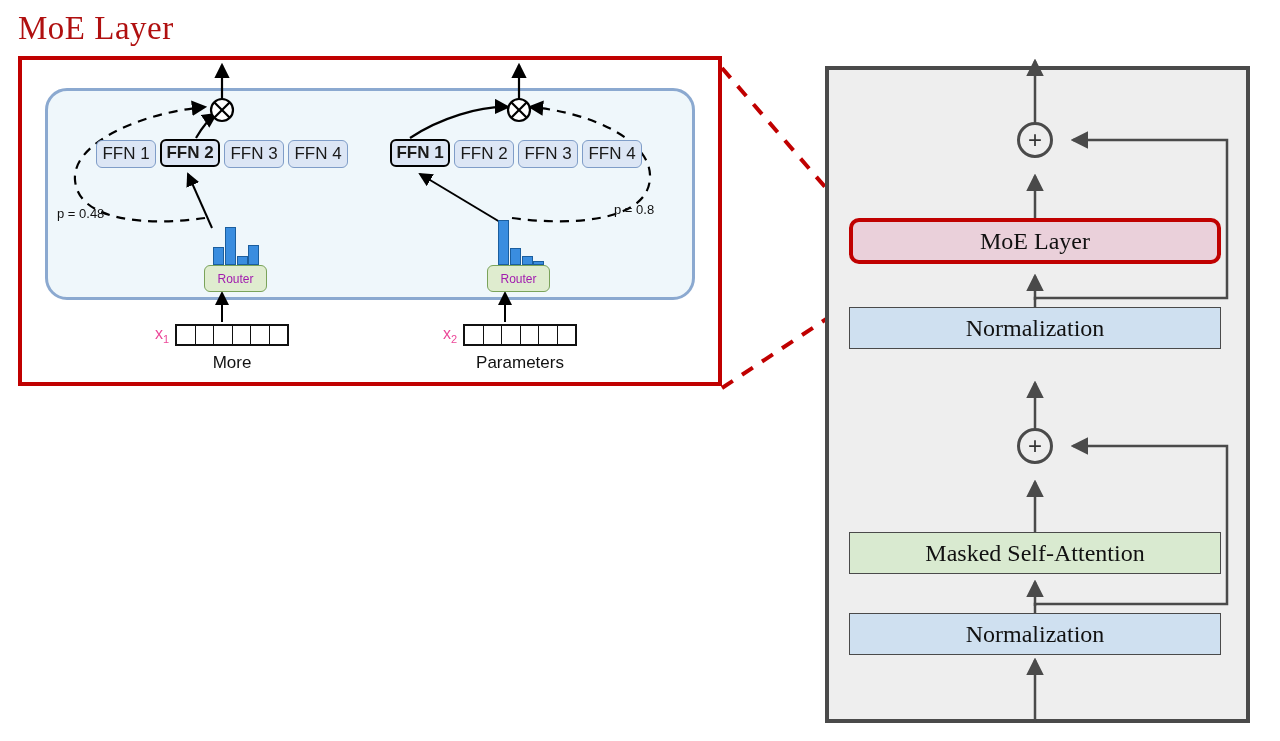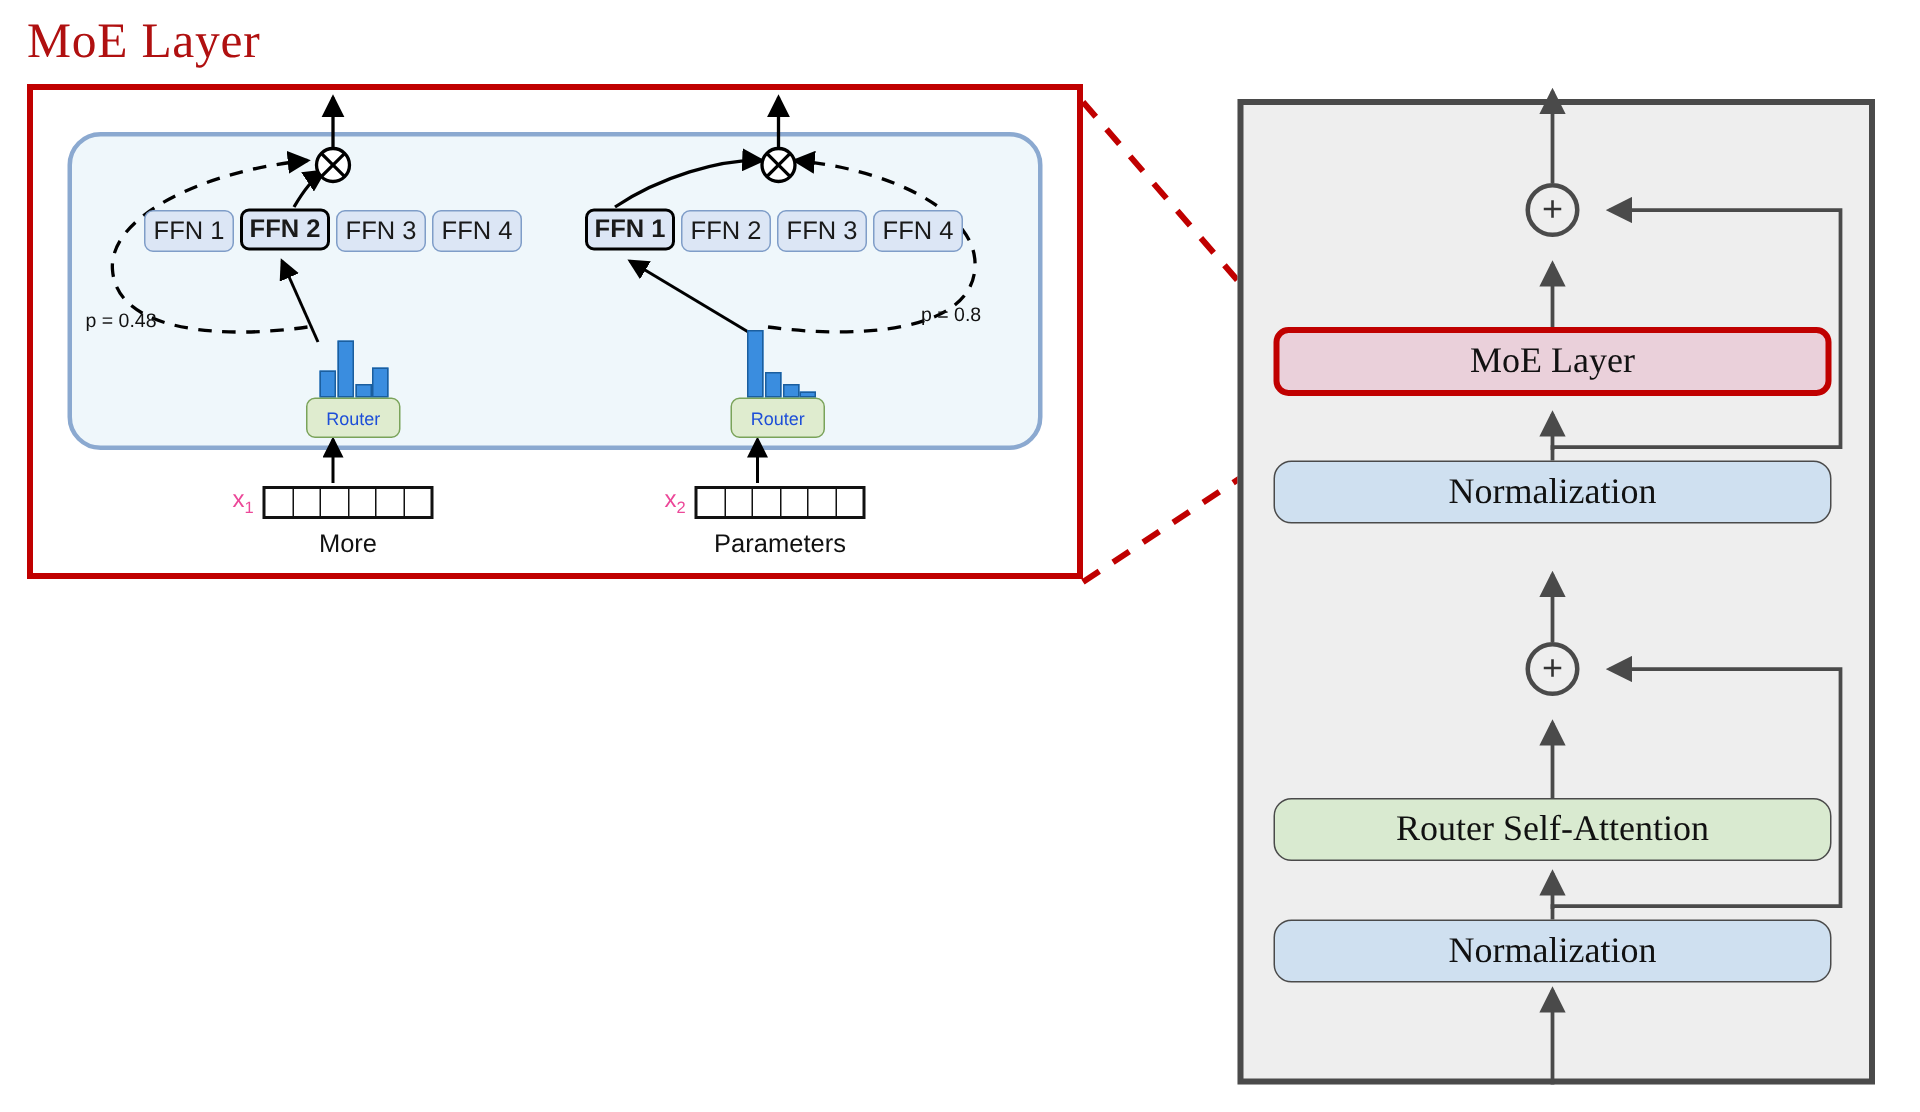--- a/index.html
+++ b/index.html
@@ -19,40 +19,40 @@
 
   .ffn{position:absolute;height:28px;border-radius:6px;background:#dce6f5;
        border:1.5px solid #7f9dc8;box-sizing:border-box;
        display:flex;align-items:center;justify-content:center;
        font-size:17px;color:#1a1a1a;}
   .ffn.sel{border:2.5px solid #000000;font-weight:bold;background:#dce6f5;}
 
   .router{position:absolute;width:63px;height:27px;border-radius:6px;
           background:#dfeccf;border:1.5px solid #7aa35a;box-sizing:border-box;
           display:flex;align-items:center;justify-content:center;
-          font-size:12px;color:#1d4ed8;}
+          font-size:12px;color:#a21caf;}
 
   .plabel{position:absolute;font-size:13px;color:#111;white-space:nowrap;}
   .toklabel{position:absolute;font-size:16px;color:#ec4899;white-space:nowrap;}
   .wordlabel{position:absolute;font-size:17px;color:#111;white-space:nowrap;
              text-align:center;}
   .xsub{font-size:11px;vertical-align:sub;}
 
   .tokbox{position:absolute;height:22px;border:2px solid #111;box-sizing:border-box;
           display:flex;background:#fff;}
   .tokbox i{flex:1 1 auto;border-right:1.5px solid #111;}
   .tokbox i:last-child{border-right:none;}
 
   .histbar{position:absolute;background:#3a8ddf;border:1px solid #1b5e9e;
            box-sizing:border-box;}
 
   
   #tblock{left:825px;top:66px;width:425px;height:657px;
           background:#eeeeee;border:4px solid #4a4a4a;box-sizing:border-box;}
-  .tbox{position:absolute;height:42px;border-radius:12px;border:1.5px solid #4a4a4a;
+  .tbox{position:absolute;height:42px;border-radius:0;border:1.5px solid #4a4a4a;
         box-sizing:border-box;display:flex;align-items:center;justify-content:center;
         font-family:"Liberation Serif",serif;font-size:24px;color:#111;}
   .tbox.norm{background:#cfe0f0;}
   .tbox.attn{background:#d9ead0;}
   .tbox.moe{background:#ead0da;border:4px solid #c00000;border-radius:10px;}
   .plus{position:absolute;width:36px;height:36px;border-radius:50%;
         border:3px solid #4a4a4a;background:#eeeeee;box-sizing:border-box;
         display:flex;align-items:center;justify-content:center;
         font-size:24px;line-height:1;color:#333;font-family:"Liberation Sans",sans-serif;}
 </style>
@@ -188,16 +188,16 @@
     <line x1="210" y1="160" x2="210" y2="110" stroke="#4a4a4a" stroke-width="2.5" marker-end="url(#gh)"></line>
 
     <line x1="210" y1="56" x2="210" y2="-5" stroke="#4a4a4a" stroke-width="2.5" marker-end="url(#gh)"></line>
   </svg>
 
   <div class="plus" style="left:1017px;top:122px">+</div>
   <div class="plus" style="left:1017px;top:428px">+</div>
 
   <div class="tbox moe" style="left:849px;top:218px;width:372px;height:46px">MoE Layer</div>
   <div class="tbox norm" style="left:849px;top:307px;width:372px">Normalization</div>
-  <div class="tbox attn" style="left:849px;top:532px;width:372px">Router Self-Attention</div>
+  <div class="tbox attn" style="left:849px;top:532px;width:372px">Masked Self-Attention</div>
   <div class="tbox norm" style="left:849px;top:613px;width:372px">Normalization</div>
 
 </div>
 
 </body></html>

